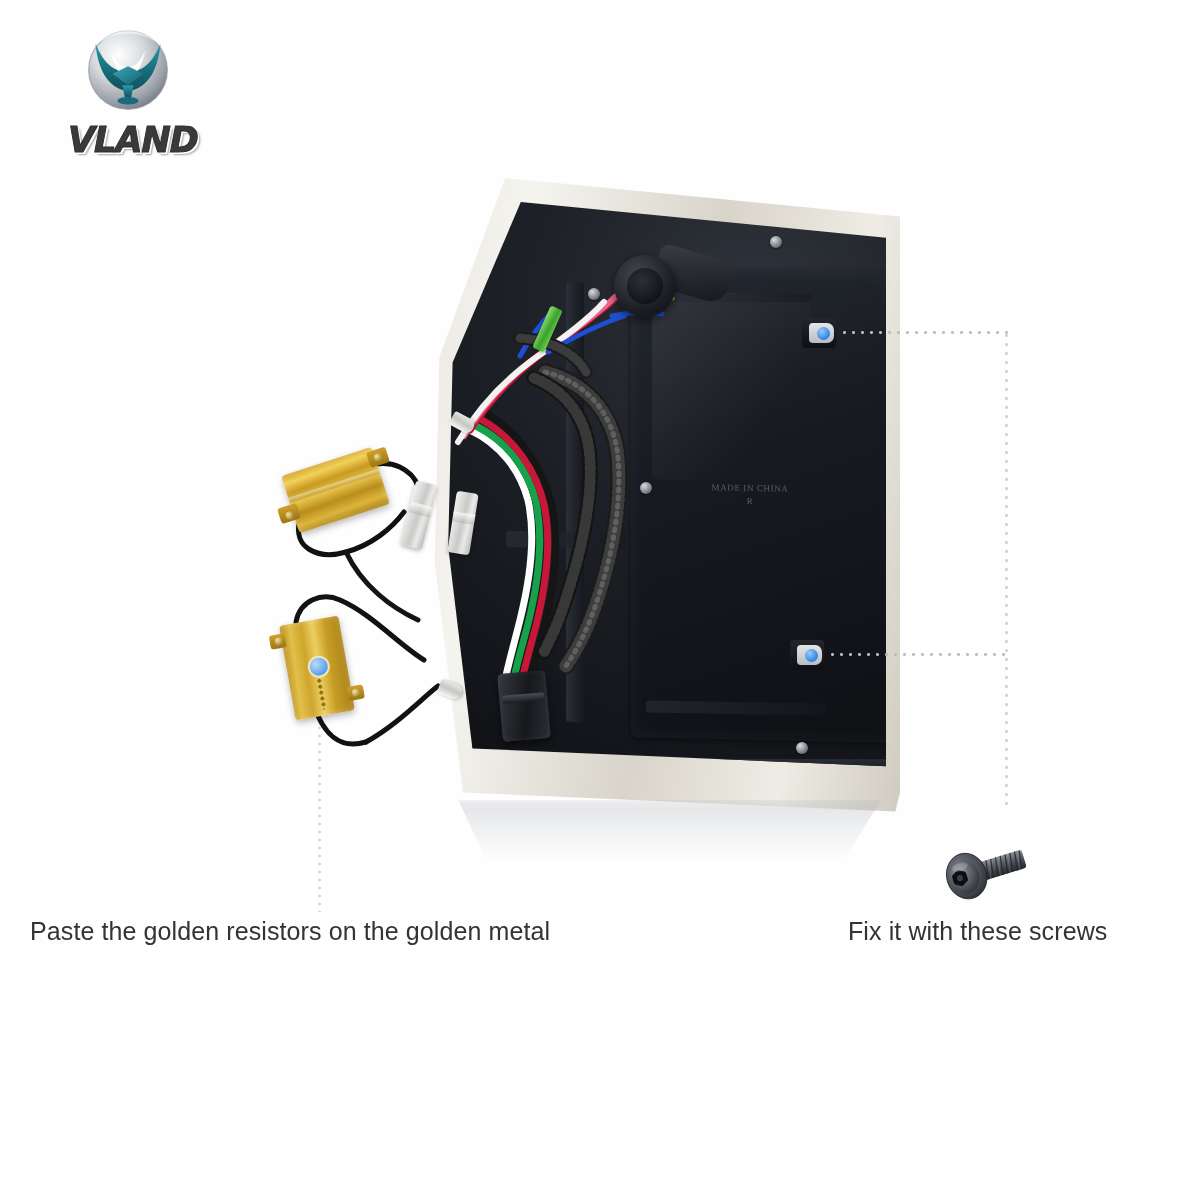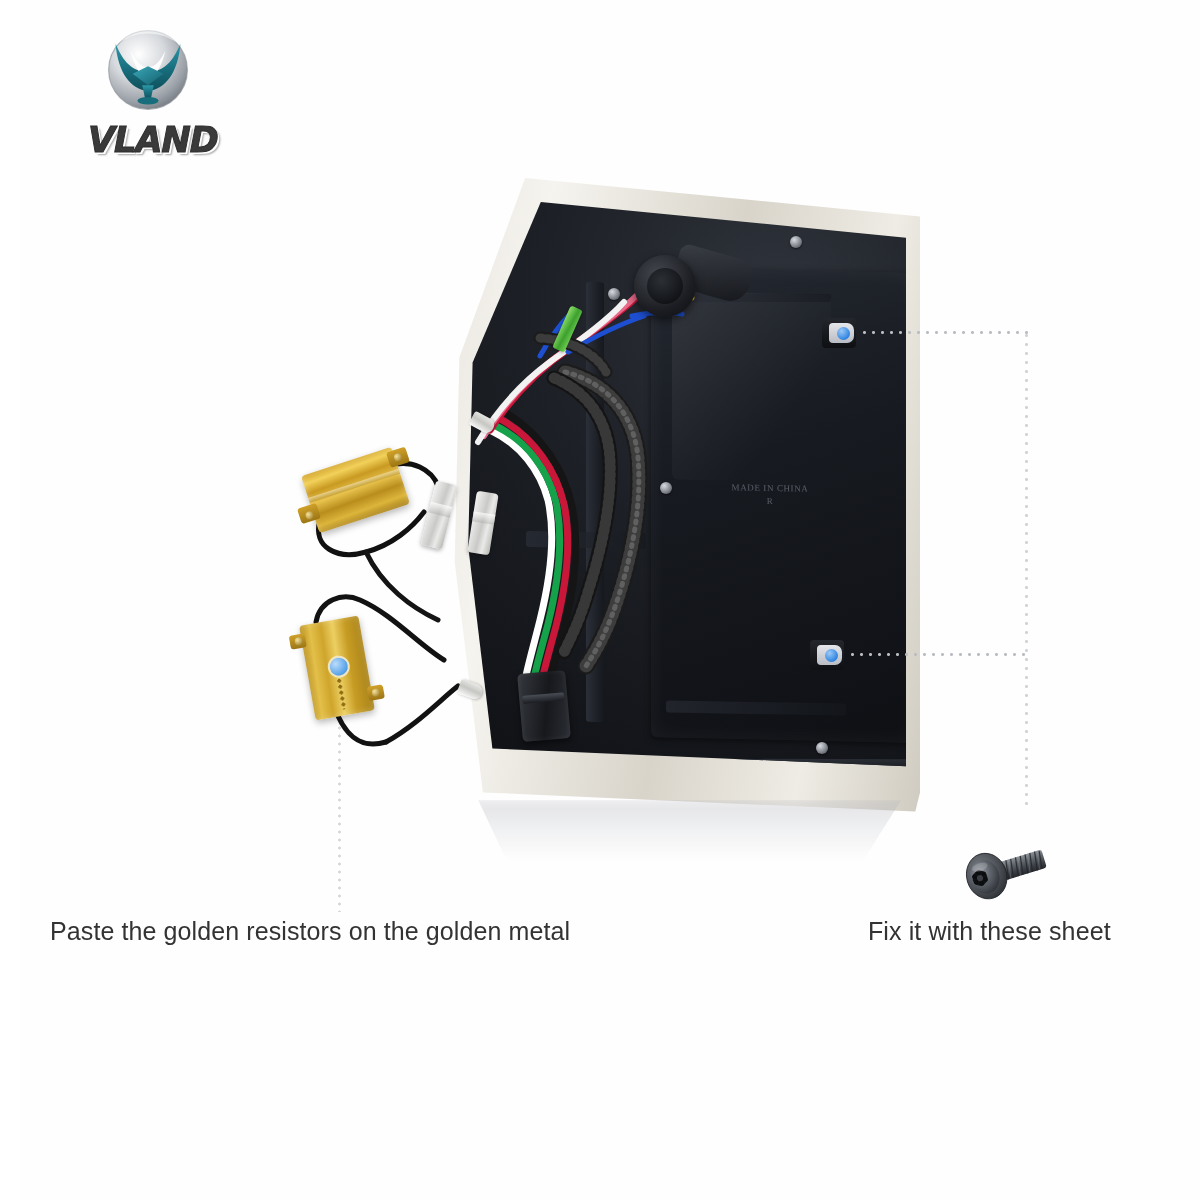--- a/index.html
+++ b/index.html
@@ -3,21 +3,21 @@
 <meta charset="utf-8">
 <style>
   html,body{margin:0;padding:0;}
   body{
     width:1200px;height:1200px;
     background:#ffffff;
     font-family:"Liberation Sans",sans-serif;
     overflow:hidden;
     position:relative;
   }
-  .stage{position:absolute;inset:0;background:#fefefe;margin-left:20px;}
+  .stage{position:absolute;inset:0;background:#fefefe;}
 
   
   .logo-wrap{position:absolute;left:62px;top:22px;width:190px;height:135px;}
   .logo-emblem{position:absolute;left:18px;top:0;width:96px;height:96px;}
   .logo-text{
     position:absolute;left:6px;top:96px;width:180px;height:44px;
     font-family:"DejaVu Sans",sans-serif;
     font-size:35px;font-weight:bold;font-style:italic;
     letter-spacing:-1px;
     color:#3a3a3a;
@@ -448,15 +448,15 @@
           <circle cx="-9.5" cy="-5.5" r="5"></circle>
         </g>
         <circle r="6" fill="#3a3e44"></circle>
       </g>
 
       <ellipse cx="54" cy="44" rx="16" ry="8" fill="#b6bac0" opacity=".35"></ellipse>
     </g>
   </svg>
 
   <div class="caption left">Paste the golden resistors on the golden metal</div>
-  <div class="caption right">Fix it with these sheet</div>
+  <div class="caption right">Fix it with these screws</div>
 
 </div>
 
 </body></html>

